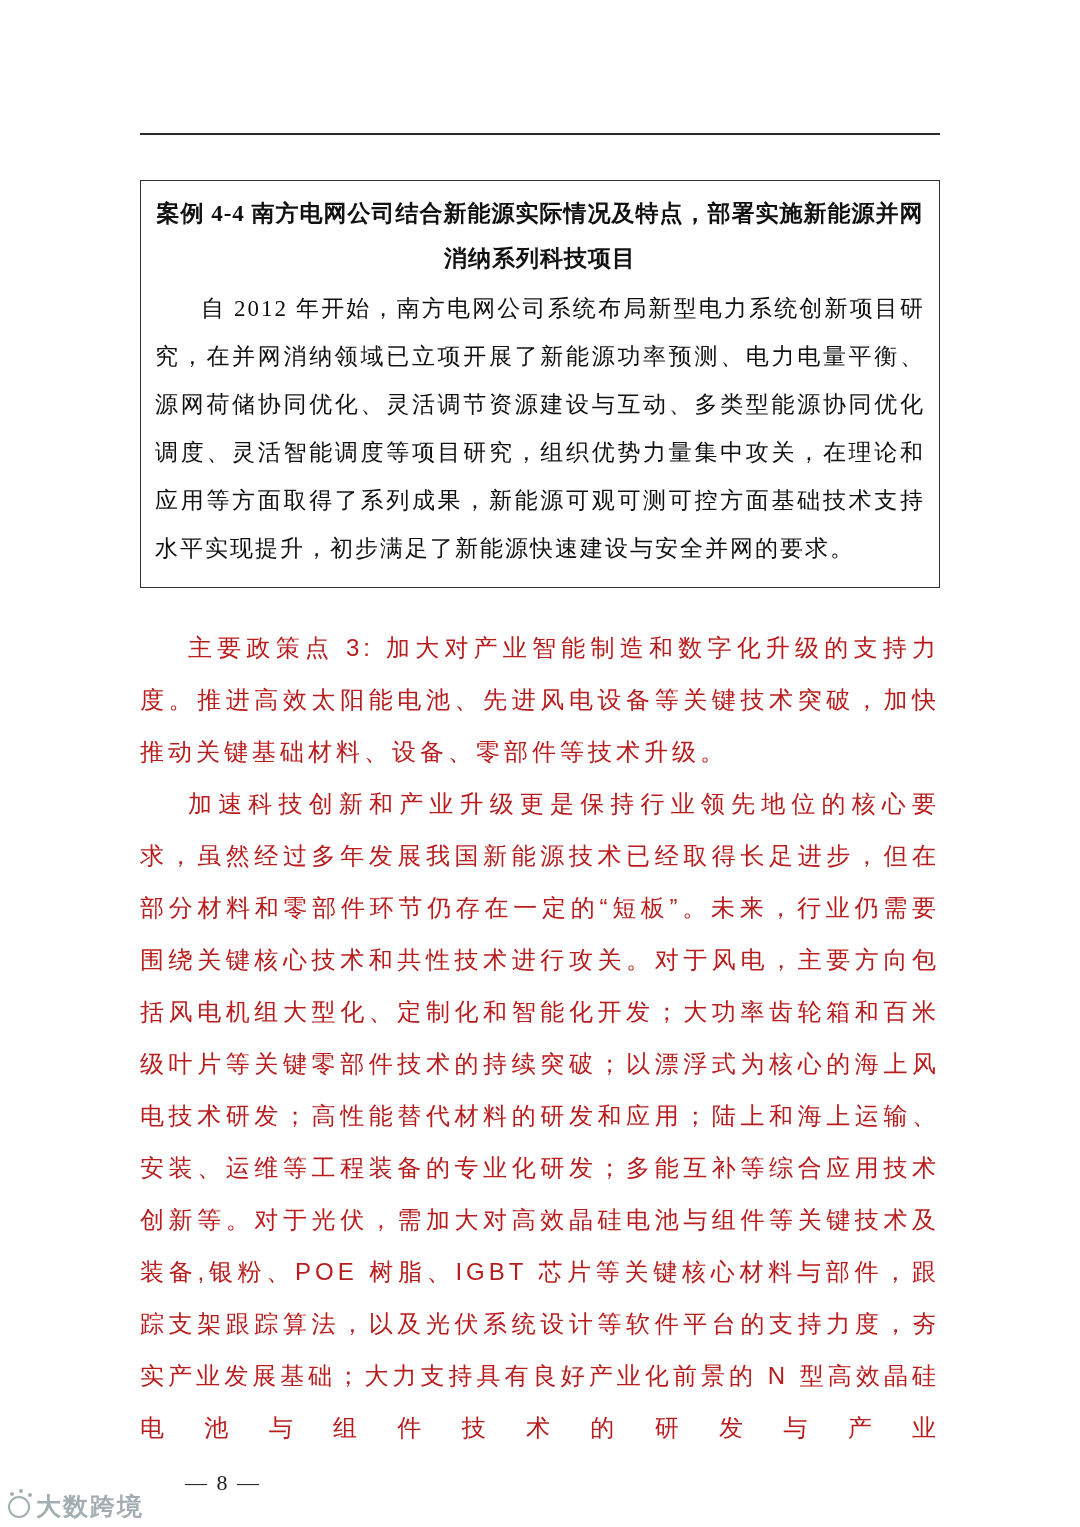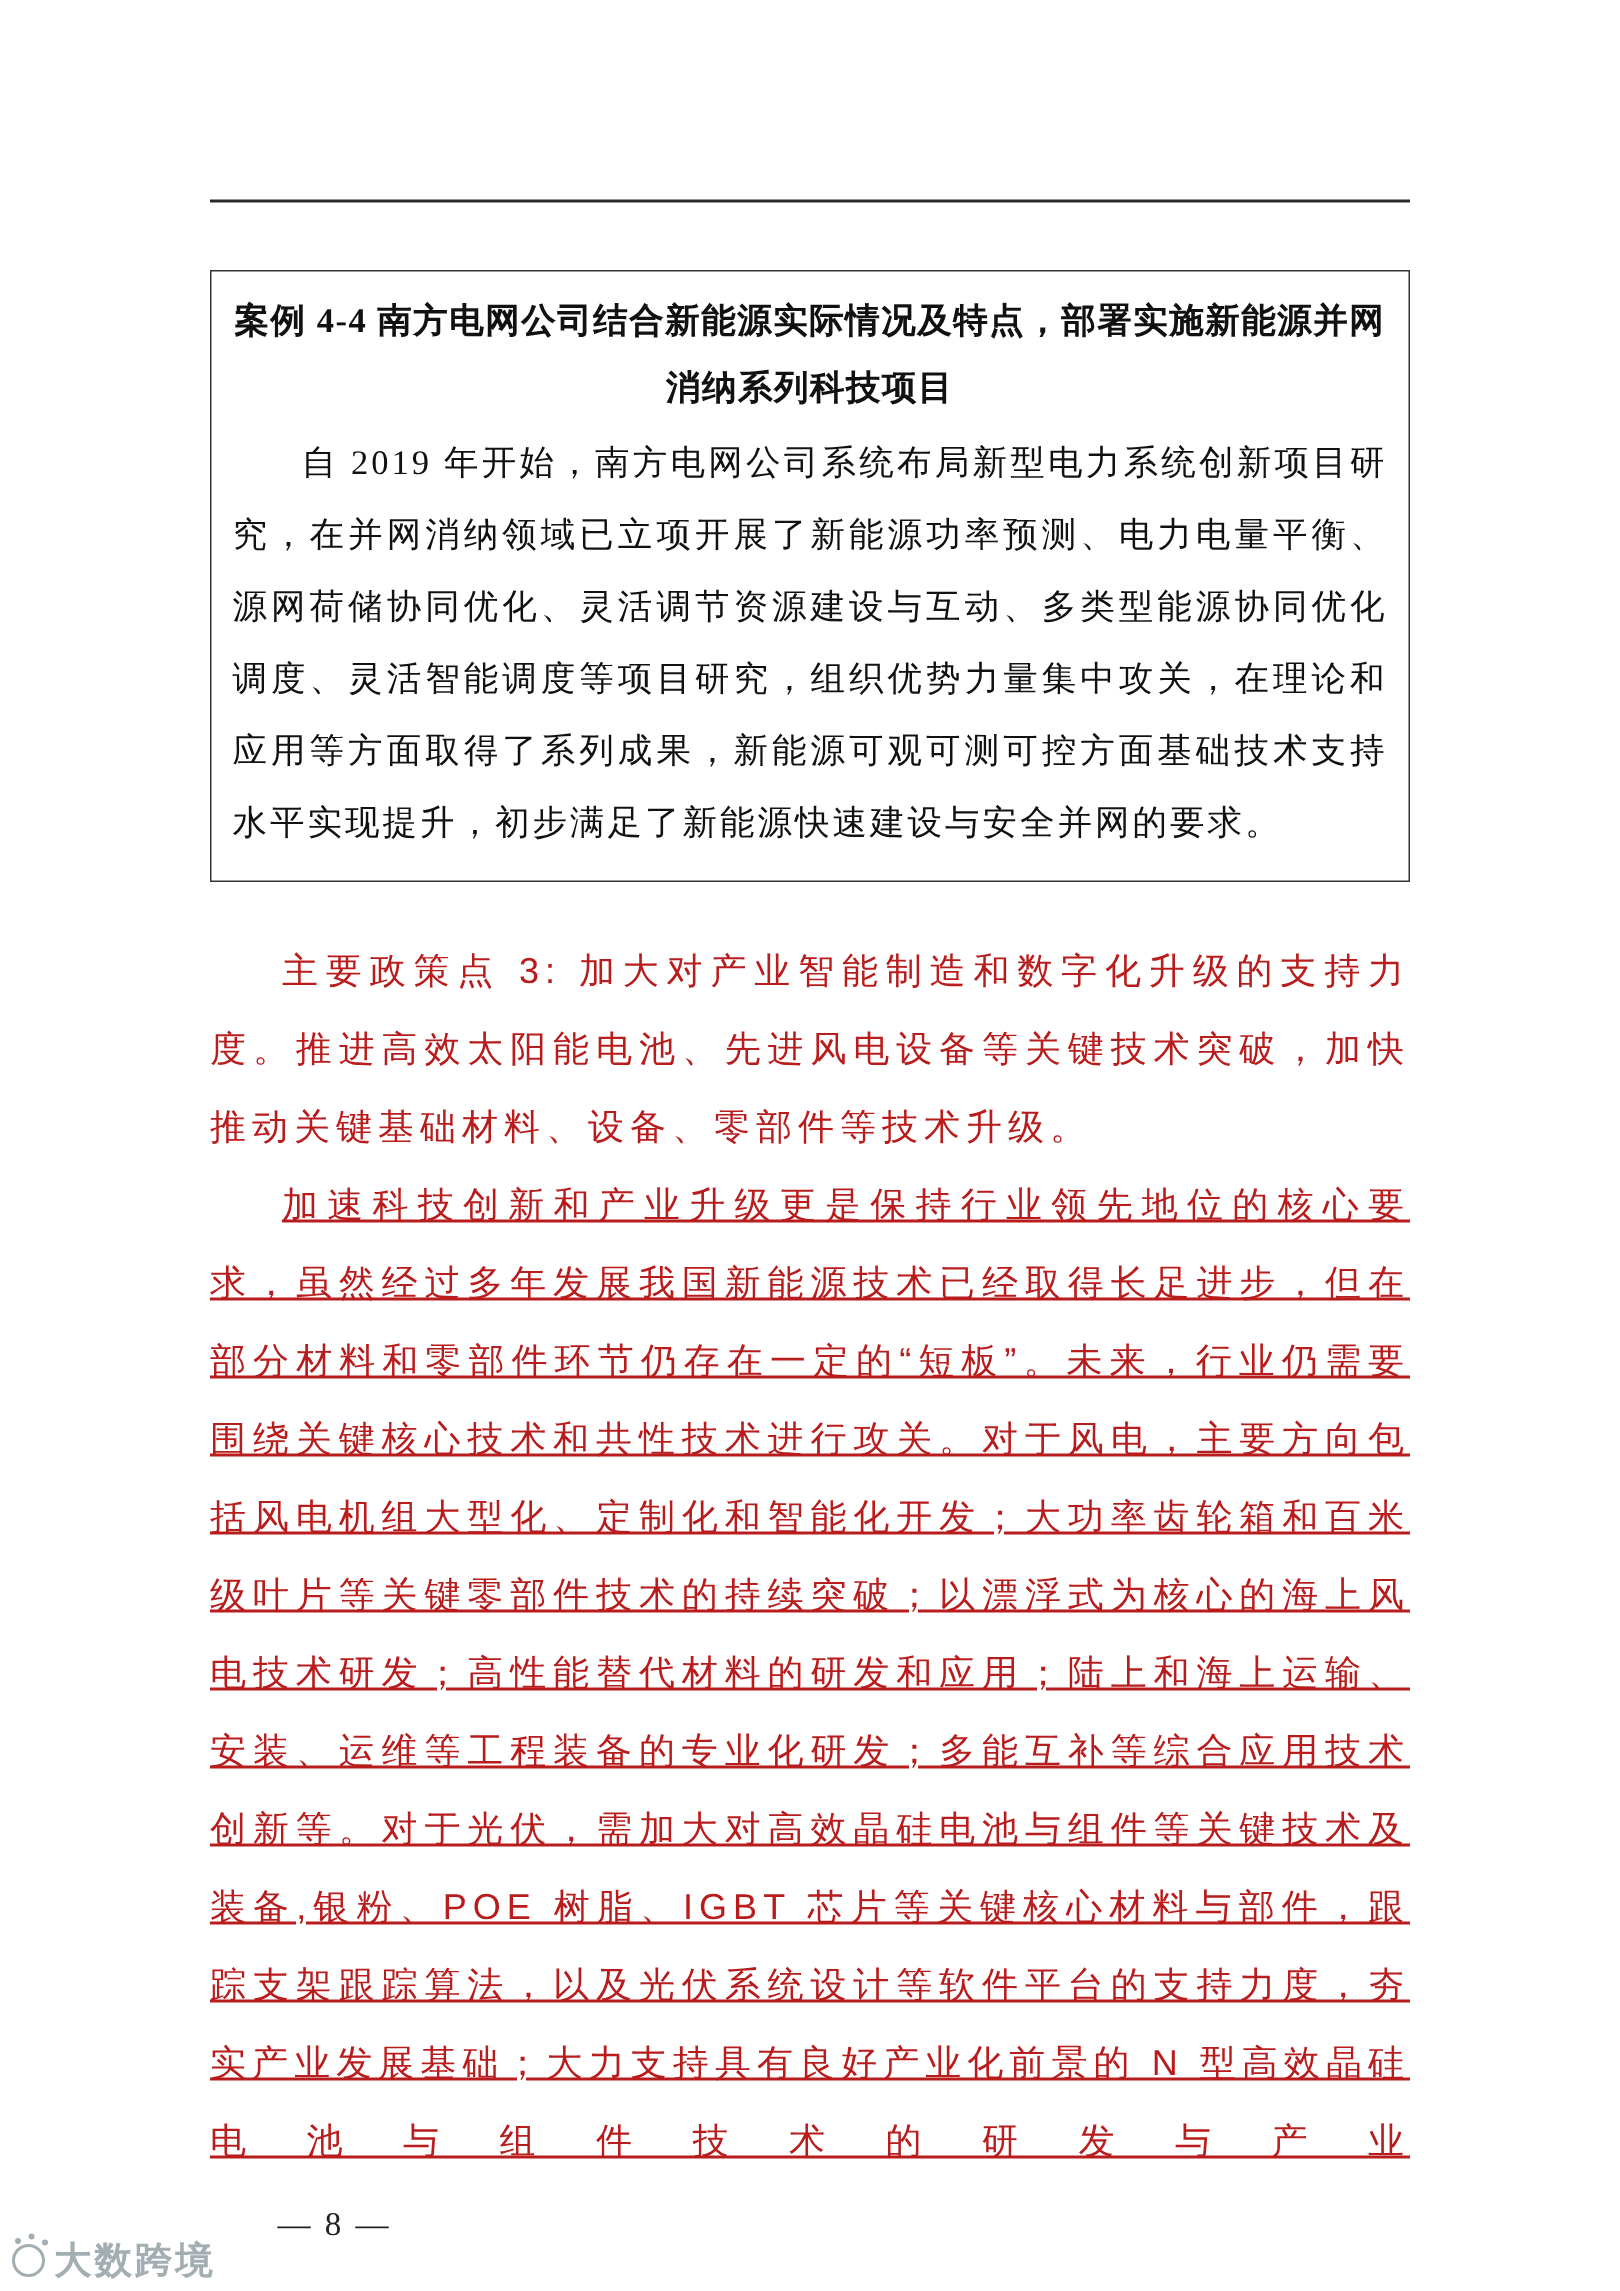--- a/index.html
+++ b/index.html
@@ -54,21 +54,20 @@
     text-justify: inter-character;
     text-indent: 2em;
     color: #b91c1c;
   }
   .para-policy {
     margin-top: 34px;
   }
   .para-detail {
     margin-top: 0;
     text-align-last: justify;
-    text-decoration: underline;
   }
   .page-number {
     margin-top: 16px;
     padding-left: 45px;
     font-size: 22px;
     letter-spacing: 2px;
     color: #222;
     font-family: "Liberation Serif", "DejaVu Serif", serif;
   }
   .watermark {
@@ -110,21 +109,21 @@
 </head>
 <body>
 
 <div class="page">
   <div class="content">
 
     <div class="top-rule"></div>
 
     <div class="case-box">
       <div class="case-title">案例 4-4 南方电网公司结合新能源实际情况及特点，部署实施新能源并网消纳系列科技项目</div>
-      <p class="case-body">自 2019 年开始，南方电网公司系统布局新型电力系统创新项目研究，在并网消纳领域已立项开展了新能源功率预测、电力电量平衡、源网荷储协同优化、灵活调节资源建设与互动、多类型能源协同优化调度、灵活智能调度等项目研究，组织优势力量集中攻关，在理论和应用等方面取得了系列成果，新能源可观可测可控方面基础技术支持水平实现提升，初步满足了新能源快速建设与安全并网的要求。</p>
+      <p class="case-body">自 2012 年开始，南方电网公司系统布局新型电力系统创新项目研究，在并网消纳领域已立项开展了新能源功率预测、电力电量平衡、源网荷储协同优化、灵活调节资源建设与互动、多类型能源协同优化调度、灵活智能调度等项目研究，组织优势力量集中攻关，在理论和应用等方面取得了系列成果，新能源可观可测可控方面基础技术支持水平实现提升，初步满足了新能源快速建设与安全并网的要求。</p>
     </div>
 
     <p class="para para-policy">主要政策点 3: 加大对产业智能制造和数字化升级的支持力度。推进高效太阳能电池、先进风电设备等关键技术突破，加快推动关键基础材料、设备、零部件等技术升级。</p>
 
     <p class="para para-detail">加速科技创新和产业升级更是保持行业领先地位的核心要求，虽然经过多年发展我国新能源技术已经取得长足进步，但在部分材料和零部件环节仍存在一定的“短板”。未来，行业仍需要围绕关键核心技术和共性技术进行攻关。对于风电，主要方向包括风电机组大型化、定制化和智能化开发；大功率齿轮箱和百米级叶片等关键零部件技术的持续突破；以漂浮式为核心的海上风电技术研发；高性能替代材料的研发和应用；陆上和海上运输、安装、运维等工程装备的专业化研发；多能互补等综合应用技术创新等。对于光伏，需加大对高效晶硅电池与组件等关键技术及装备,银粉、POE 树脂、IGBT 芯片等关键核心材料与部件，跟踪支架跟踪算法，以及光伏系统设计等软件平台的支持力度，夯实产业发展基础；大力支持具有良好产业化前景的 N 型高效晶硅电池与组件技术的研发与产业</p>
 
     <div class="page-number">— 8 —</div>
   </div>
 
   <div class="watermark">

